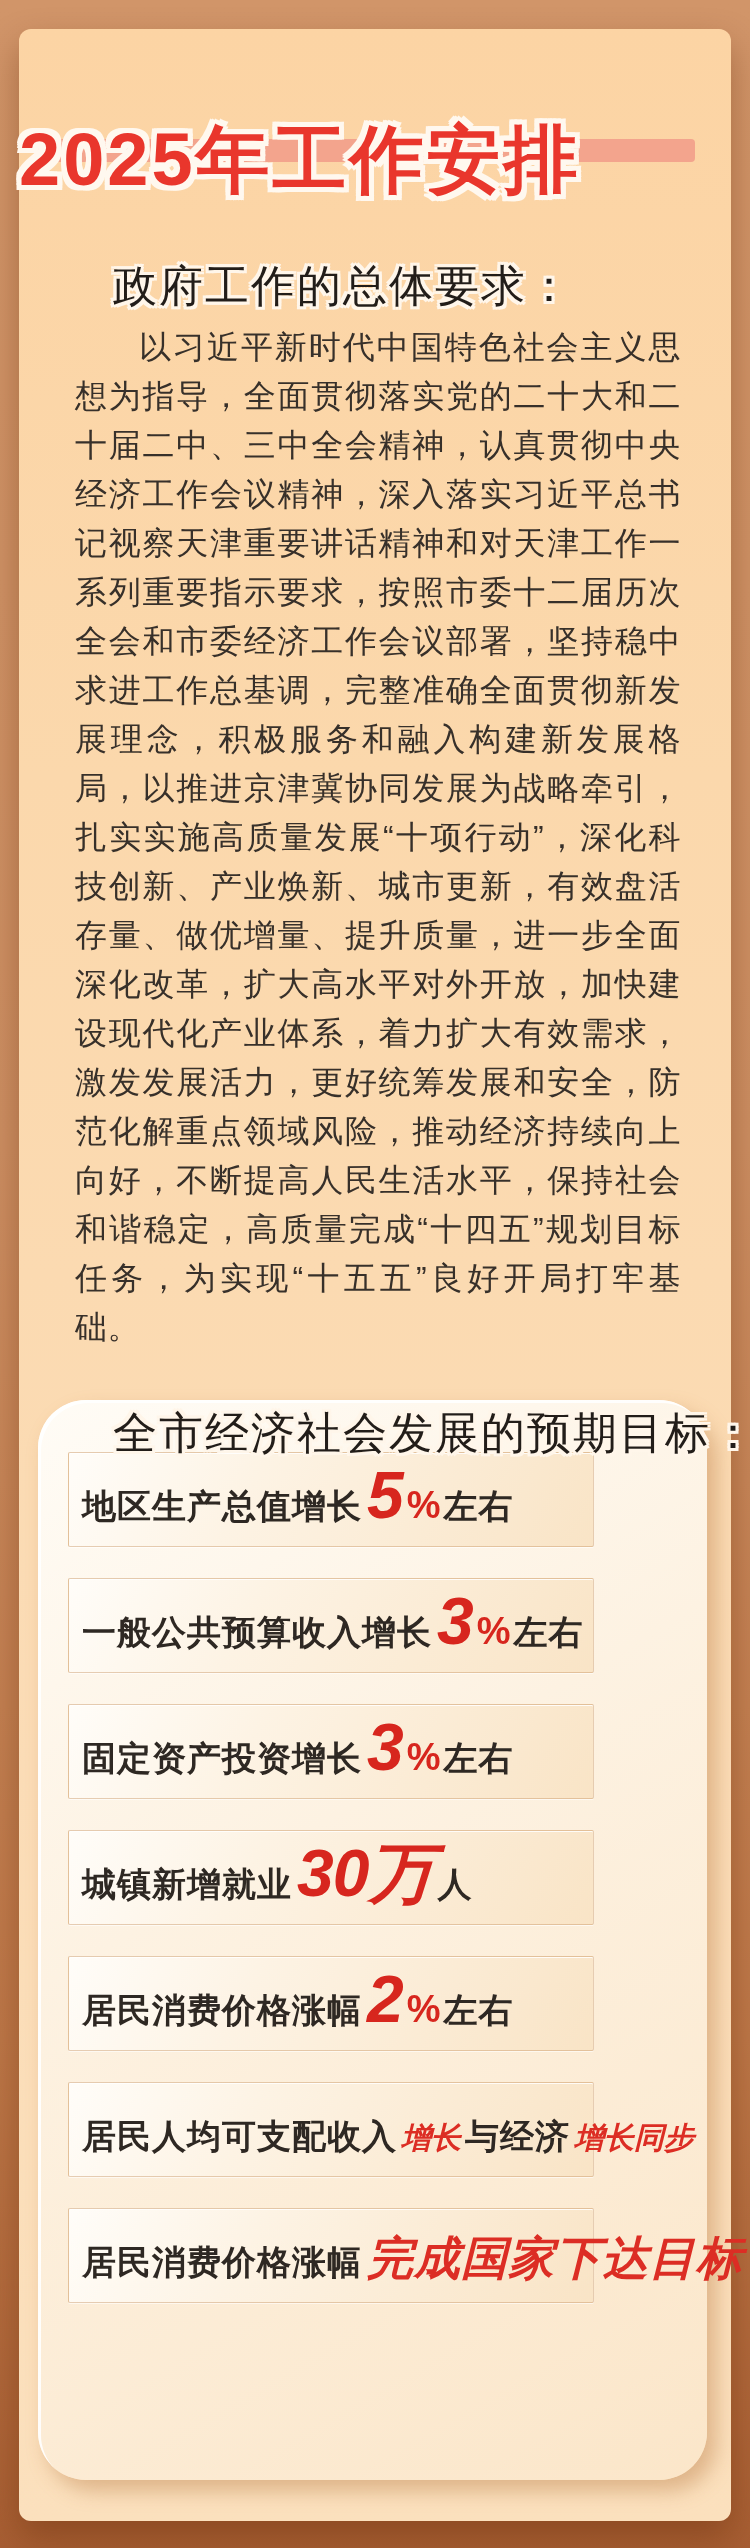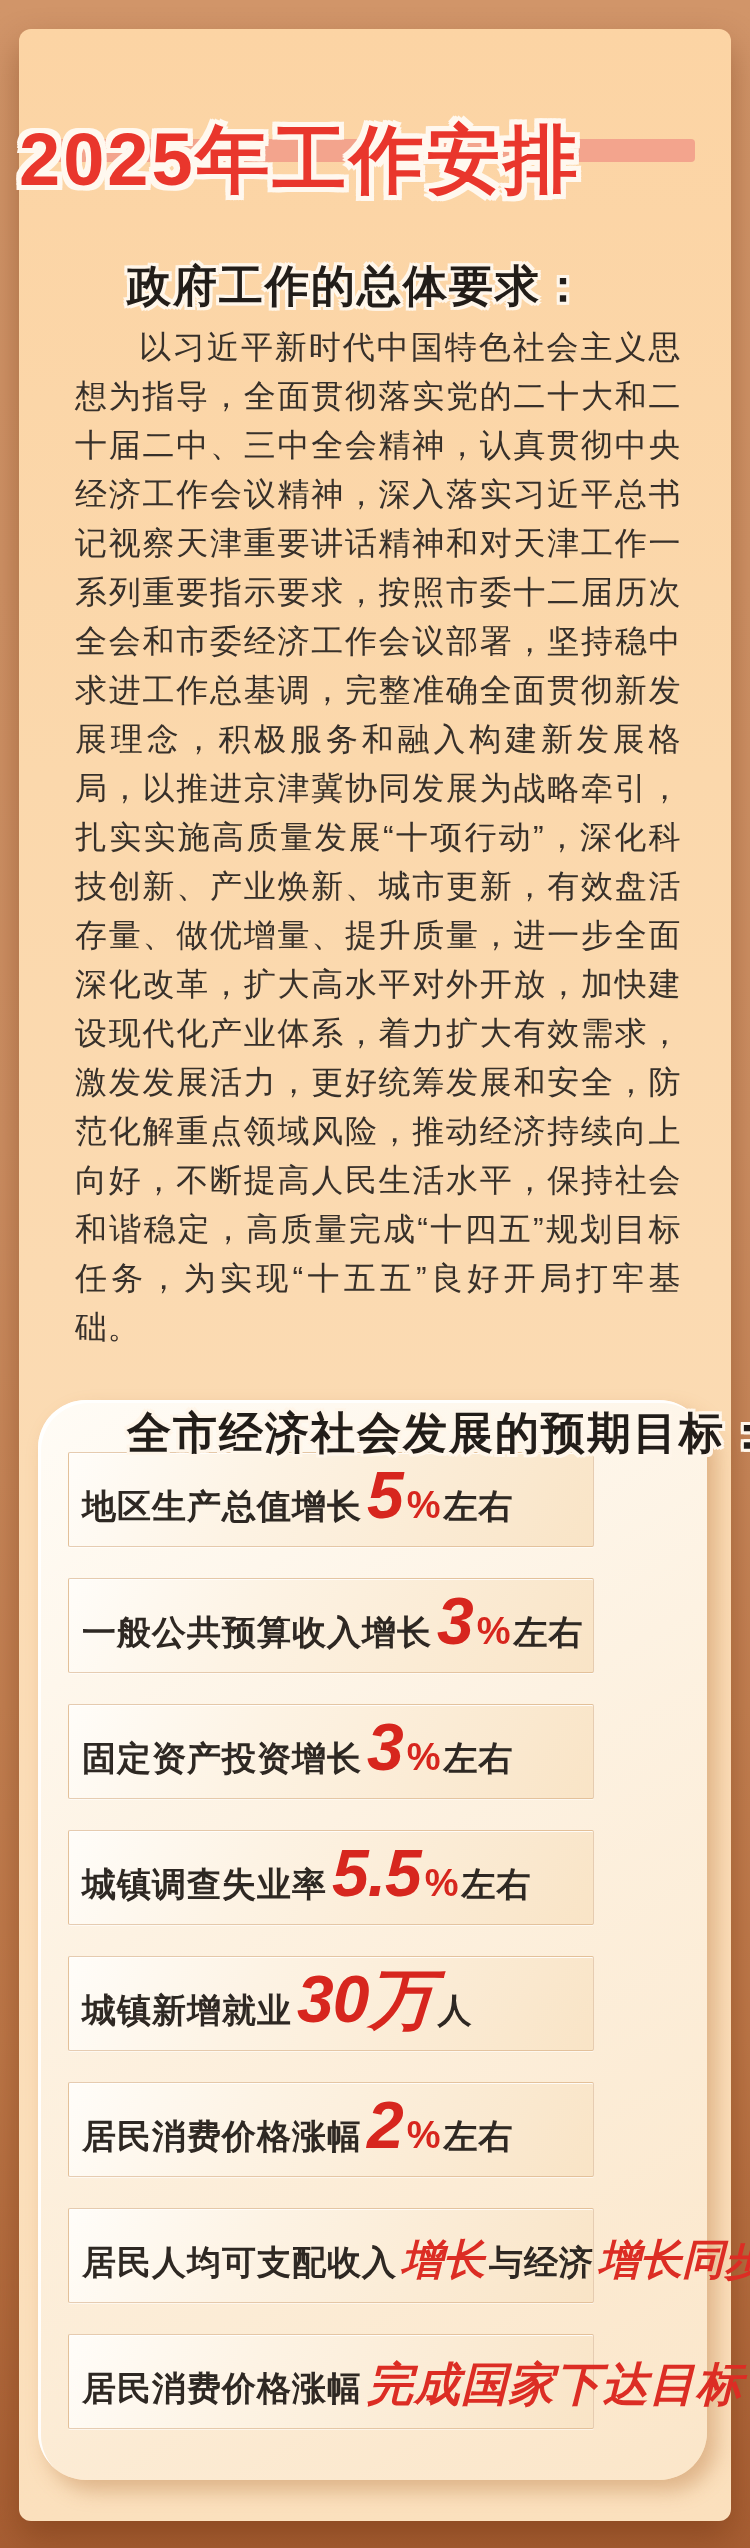--- a/index.html
+++ b/index.html
@@ -43,23 +43,23 @@
     color: #e9362c;
     z-index: 2;
     text-shadow:
       -5px -5px 0 #fff8ef, 5px -5px 0 #fff8ef, -5px 5px 0 #fff8ef, 5px 5px 0 #fff8ef,
       0 -5px 0 #fff8ef, 0 5px 0 #fff8ef, -5px 0 0 #fff8ef, 5px 0 0 #fff8ef,
       -3px -5px 0 #fff8ef, 3px 5px 0 #fff8ef, 5px 3px 0 #fff8ef, -5px -3px 0 #fff8ef;
   }
 
   .sec-heading {
     position: absolute;
-    left: 68px;
+    left: 54px;
     font-size: 44px;
-    font-weight: 700;
+    font-weight: 400;
     letter-spacing: 2px;
     color: #221d19;
     z-index: 3;
     white-space: nowrap;
     text-shadow:
       -3px -3px 0 #fff6ea, 3px -3px 0 #fff6ea, -3px 3px 0 #fff6ea, 3px 3px 0 #fff6ea,
       0 -3px 0 #fff6ea, 0 3px 0 #fff6ea, -3px 0 0 #fff6ea, 3px 0 0 #fff6ea;
     padding-left: 40px;
   }
   .overview-heading { top: 191px; }
@@ -109,21 +109,21 @@
   .item-line {
     font-size: 66px;          
     line-height: 80px;
     padding: 2px 0 0 13px;
     white-space: nowrap;
   }
 
   .seg-plain  { font-size: 34px; font-weight: 600; color: #2e2823; letter-spacing: 1px; }
   .seg-num    { font-size: 66px; font-weight: 800; font-style: italic; color: #d7261e; padding: 0 4px 0 5px; letter-spacing: -1px; }
   .seg-pct    { font-size: 38px; font-weight: 800; color: #d7261e; padding-right: 3px; }
-  .seg-accent    { font-size: 42px; font-weight: 800; font-style: italic; color: #dc2d24; padding: 0 4px; }
+  .seg-accent    { font-size: 30px; font-weight: 800; font-style: italic; color: #dc2d24; padding: 0 4px; }
   .seg-accent-lg { font-size: 46px; font-weight: 700; font-style: italic; color: #dc2d24; padding-left: 5px; letter-spacing: 1px; }
 </style>
 </head>
 <body>
 
 <div class="page">
   <div class="main-card">
 
     <div class="title-underline"></div>
     <h1 class="page-title">2025年工作安排</h1>
@@ -139,23 +139,20 @@
           <div class="item-box">
             <div class="item-line"><span class="seg-plain">地区生产总值增长</span><span class="seg-num">5</span><span class="seg-pct">%</span><span class="seg-plain">左右</span></div>
           </div>
           <div class="item-box">
             <div class="item-line"><span class="seg-plain">一般公共预算收入增长</span><span class="seg-num">3</span><span class="seg-pct">%</span><span class="seg-plain">左右</span></div>
           </div>
           <div class="item-box">
             <div class="item-line"><span class="seg-plain">固定资产投资增长</span><span class="seg-num">3</span><span class="seg-pct">%</span><span class="seg-plain">左右</span></div>
           </div>
           <div class="item-box">
-            <div class="item-line"><span class="seg-plain">城镇调查失业率</span><span class="seg-num">5.5</span><span class="seg-pct">%</span><span class="seg-plain">左右</span></div>
-          </div>
-          <div class="item-box">
             <div class="item-line"><span class="seg-plain">城镇新增就业</span><span class="seg-num">30万</span><span class="seg-plain">人</span></div>
           </div>
           <div class="item-box">
             <div class="item-line"><span class="seg-plain">居民消费价格涨幅</span><span class="seg-num">2</span><span class="seg-pct">%</span><span class="seg-plain">左右</span></div>
           </div>
           <div class="item-box">
             <div class="item-line"><span class="seg-plain">居民人均可支配收入</span><span class="seg-accent">增长</span><span class="seg-plain">与经济</span><span class="seg-accent">增长同步</span></div>
           </div>
           <div class="item-box">
             <div class="item-line"><span class="seg-plain">居民消费价格涨幅</span><span class="seg-accent-lg">完成国家下达目标</span></div>

